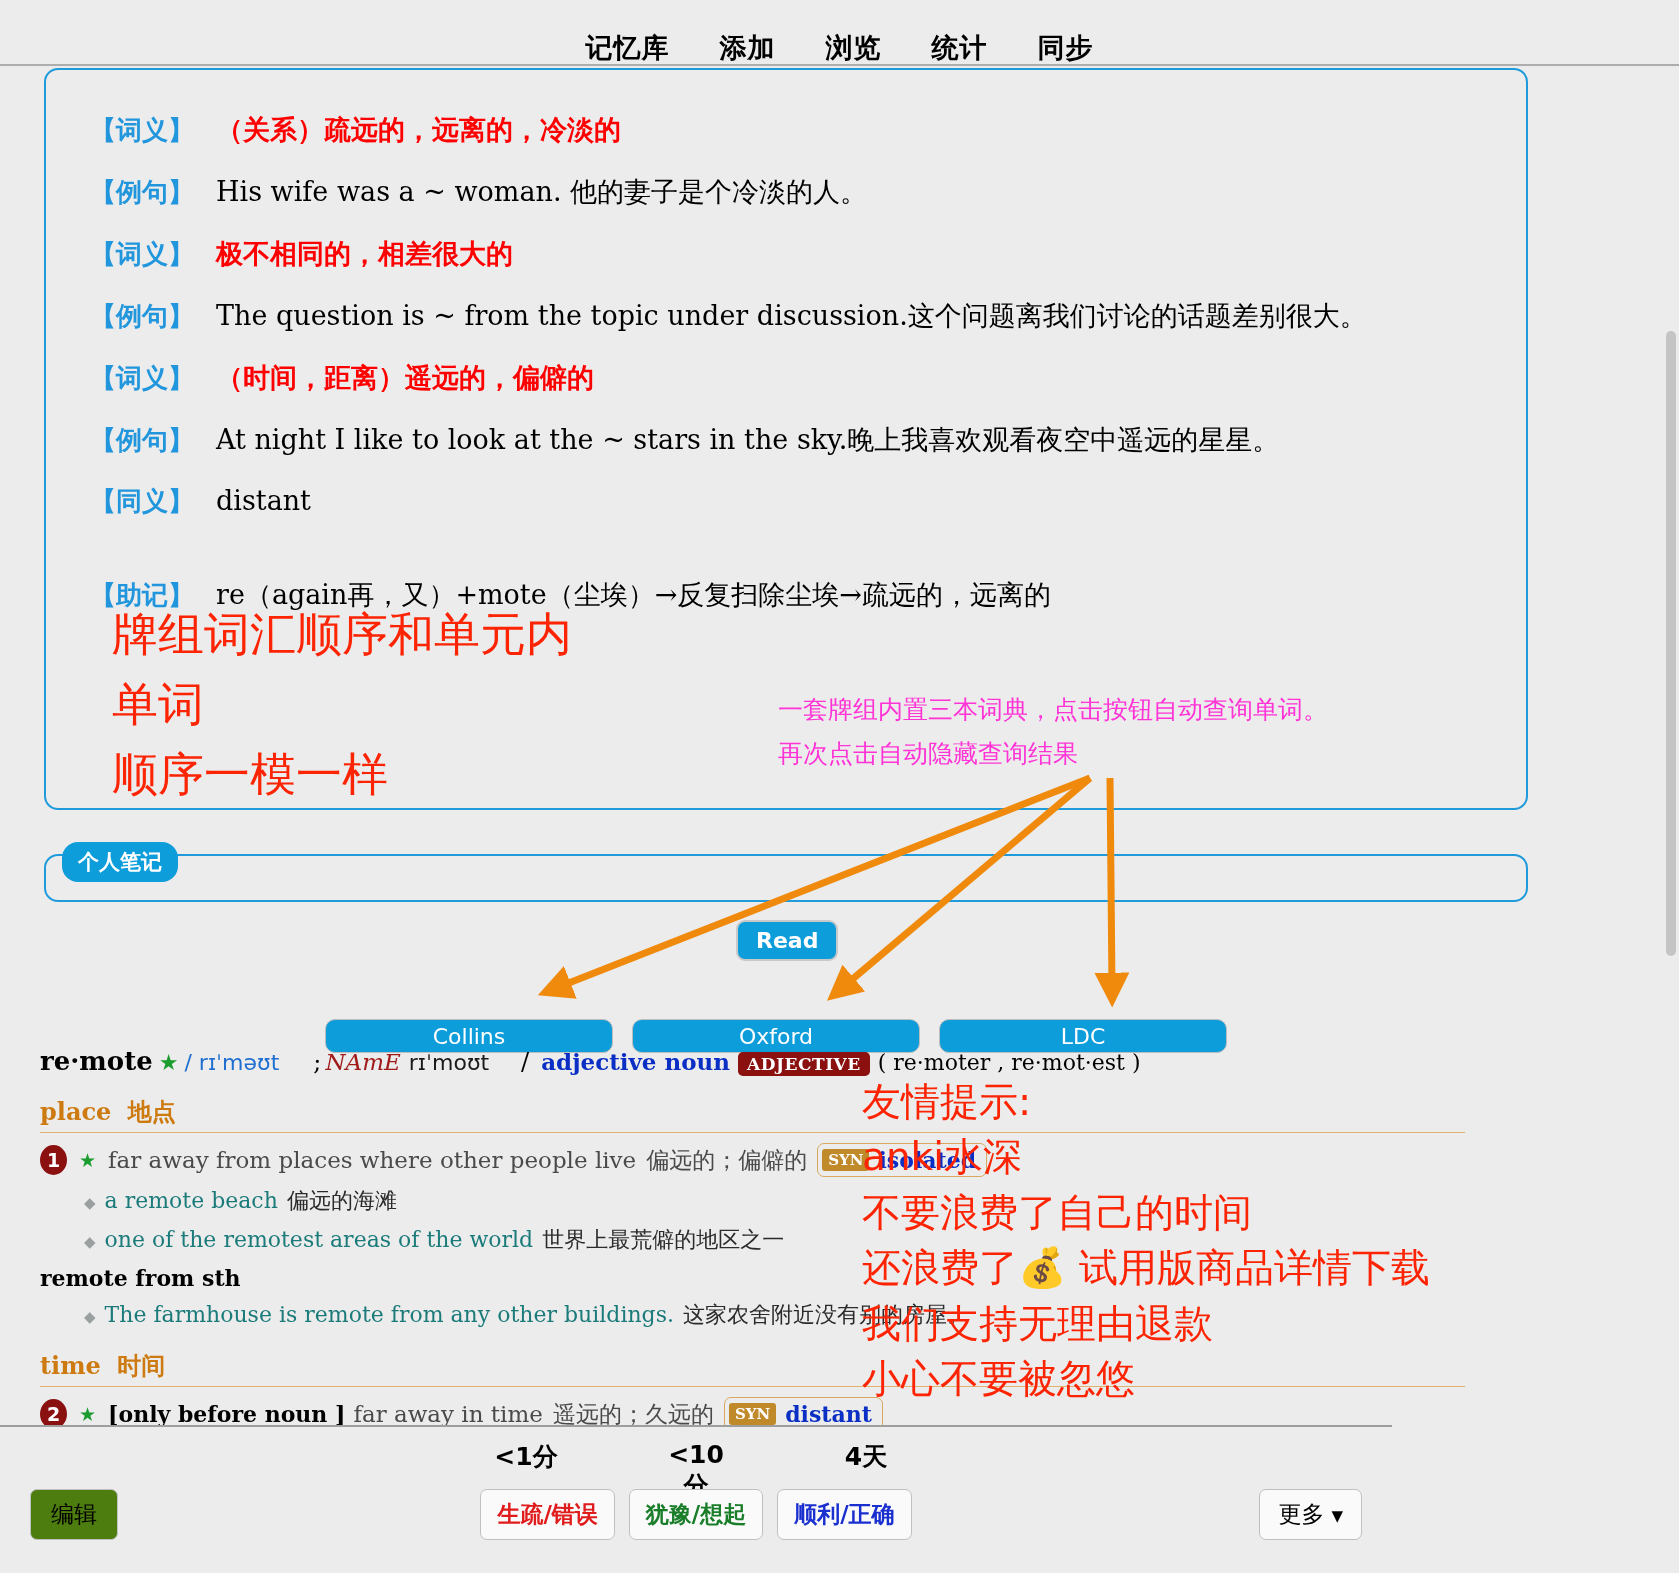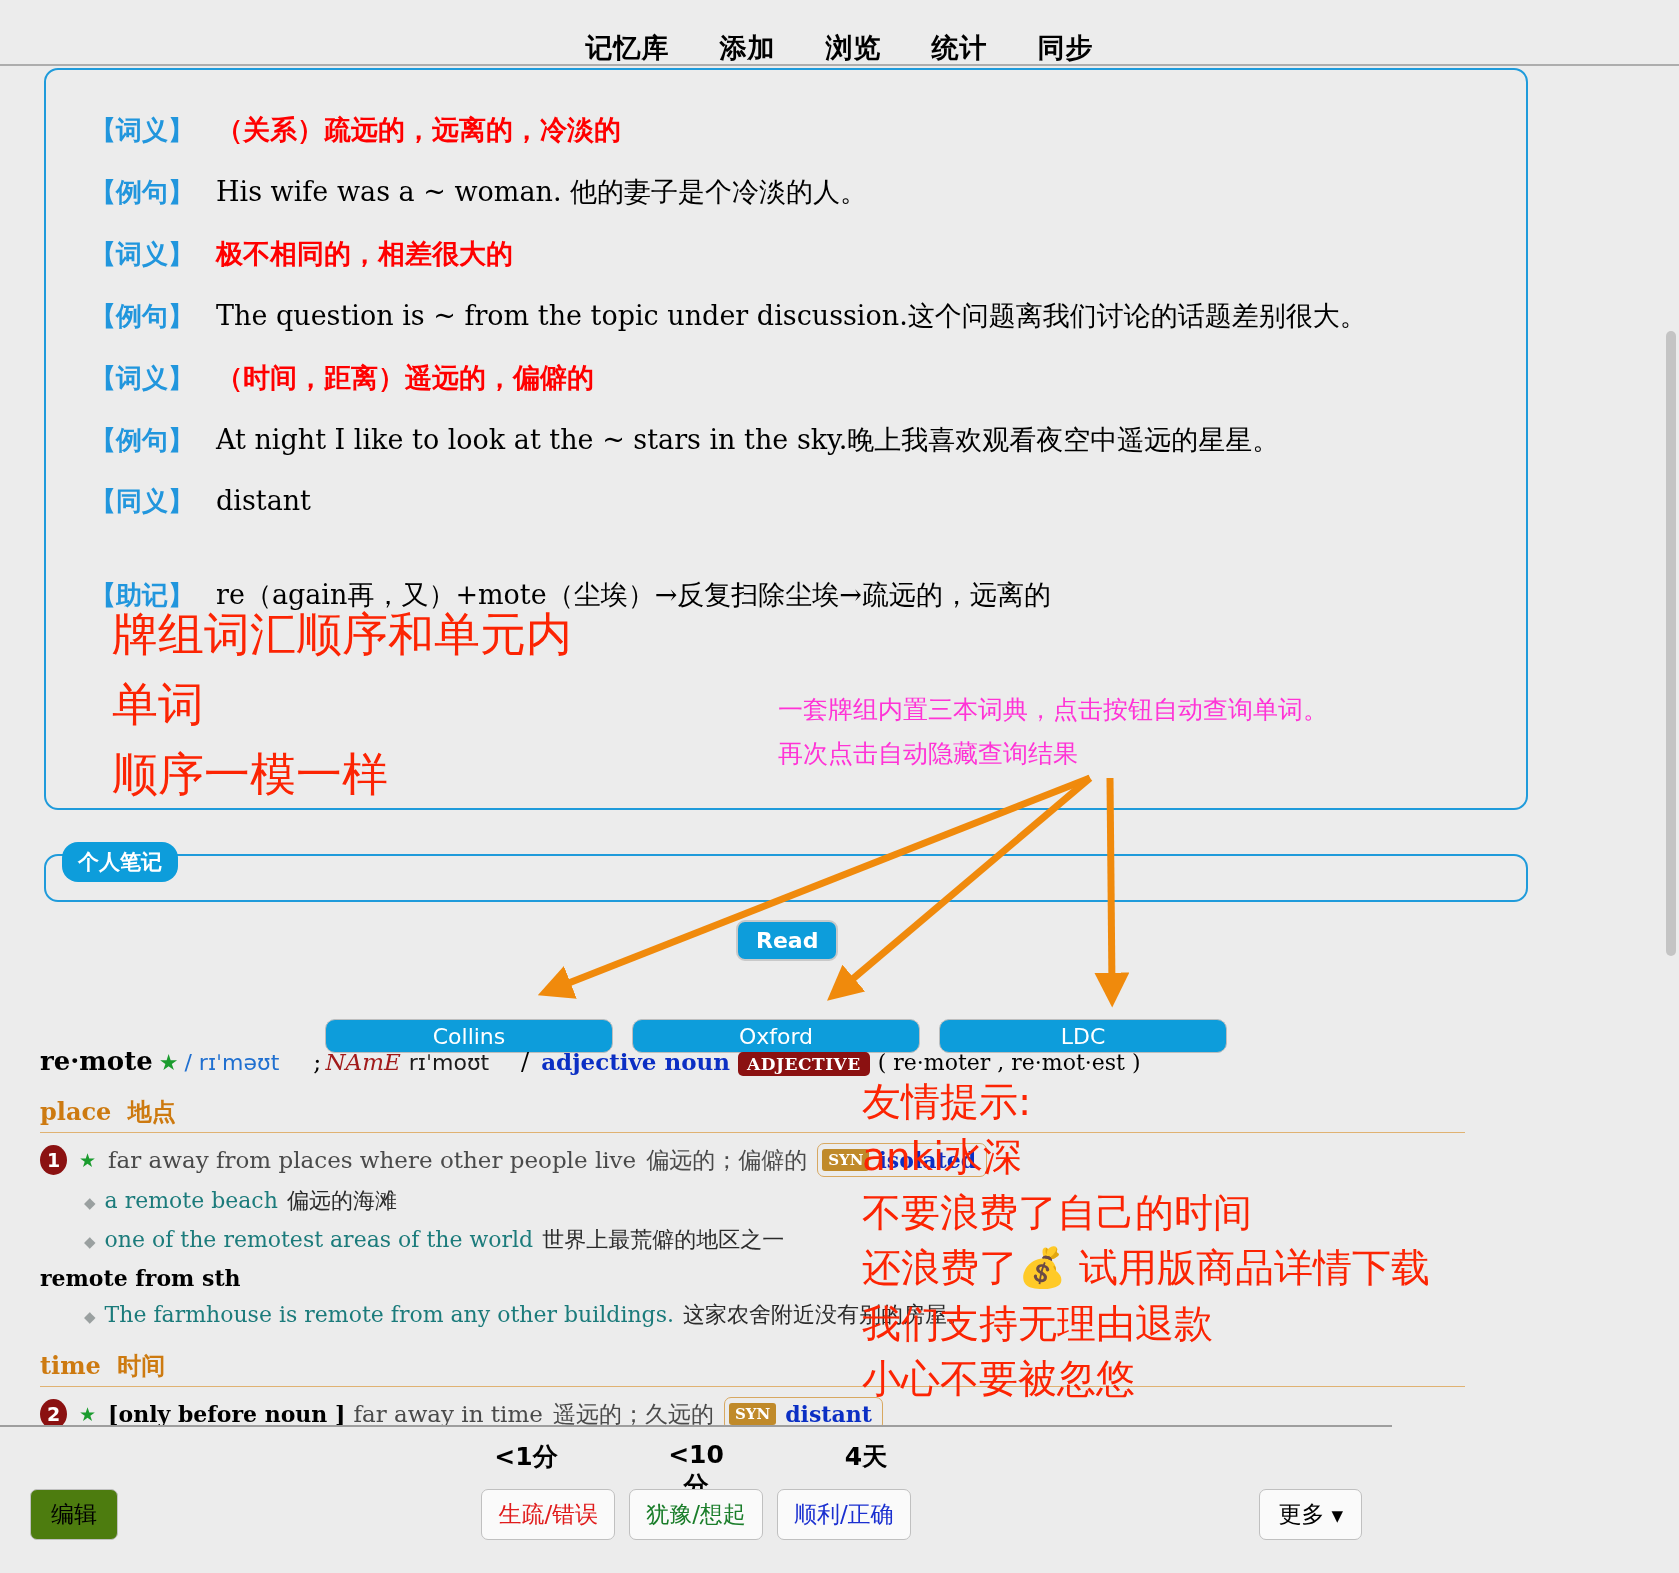--- a/index.html
+++ b/index.html
@@ -213,21 +213,21 @@
     width: 80px; text-align: center;
   }
   .ans-btns {
     position: absolute; top: 62px; left: 0; width: 100%;
     display: flex; justify-content: center; gap: 14px;
   }
   .ans-btn {
     background: #fafafa; border: 1px solid #c0c0c0; border-radius: 7px;
     padding: 9px 16px;
     font-family: "DejaVu Sans", sans-serif;
-    font-size: 23px; font-weight: normal;
+    font-size: 23px; font-weight: bold;
     cursor: pointer;
   }
   .btn-edit {
     position: absolute; left: 30px; top: 62px;
     background: #4d7c0f; border: 1px solid #c0c0c0; border-radius: 7px;
     padding: 9px 20px;
     font-family: "DejaVu Sans", sans-serif; font-size: 23px; color: #000;
     cursor: pointer;
   }
   .btn-more {

